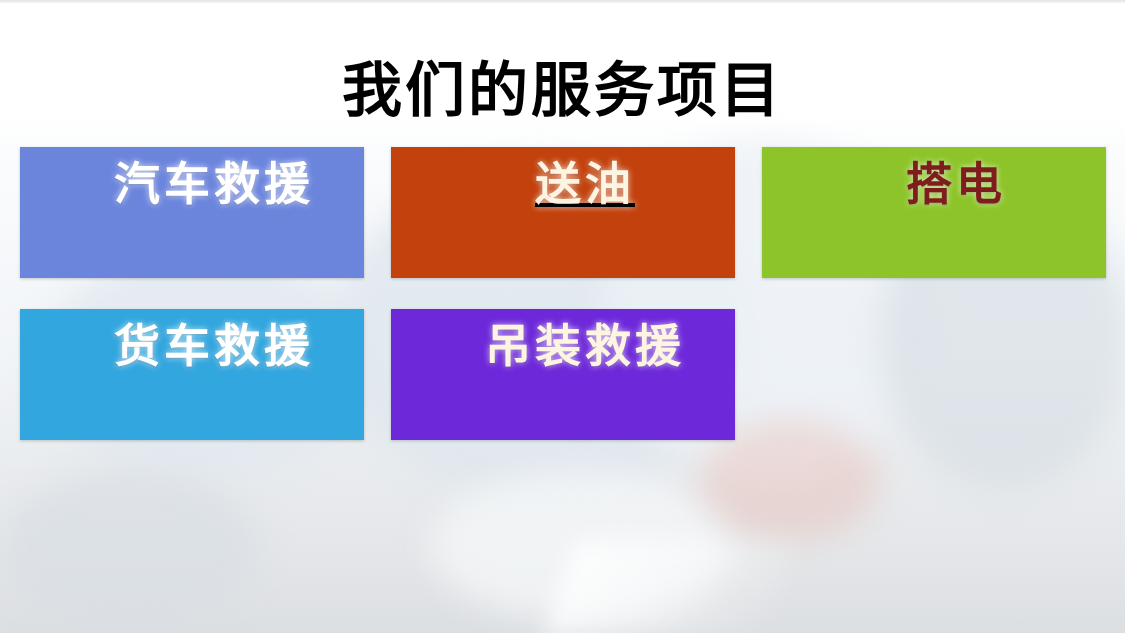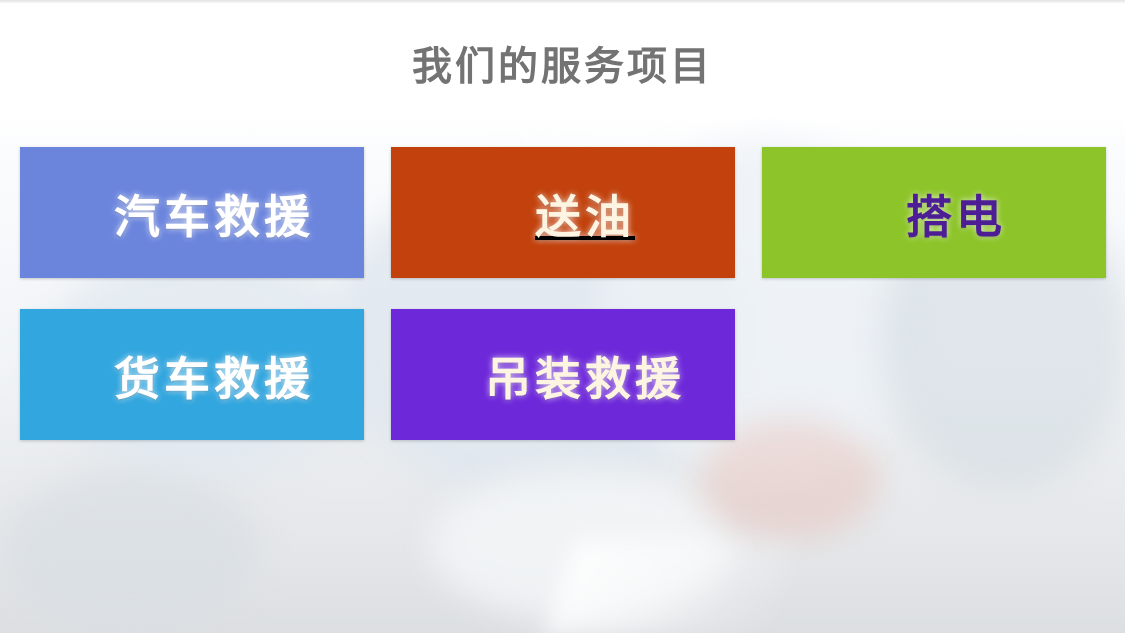--- a/index.html
+++ b/index.html
@@ -73,61 +73,60 @@
   .heading-wrap {
     position: absolute;
     z-index: 3;
     left: 0;
     top: 16px;
     width: 100%;
     text-align: center;
   }
   .heading {
     display: inline-block;
-    font-size: 40px;
+    font-size: 60px;
     line-height: 1.15;
     font-weight: 700;
-    color: #737373;
+    color: #000000;
     letter-spacing: 3px;
   }
 
   
   .grid {
     position: absolute;
     z-index: 2;
     left: 20px;
     top: 147px;
     width: 1082px;
     display: grid;
     grid-template-columns: repeat(3, 344px);
     grid-template-rows: repeat(3, 131px);
     column-gap: 27px;
     row-gap: 31px;
   }
   .tile {
     position: relative;
     display: flex;
-    align-items: center;
     justify-content: center;
     box-shadow: 0 1px 3px rgba(0,0,0,0.20);
     padding-left: 44px;
   }
   .tile-label {
     font-size: 46px;
     font-weight: 700;
     letter-spacing: 4px;
     color: #ffffff;
     text-shadow:
        0 0 6px rgba(255,255,255,0.75),
        0 1px 2px rgba(0,0,0,0.25);
     white-space: nowrap;
   }
   
   .tile[data-tone="warm"] .tile-label { color: #fdf4e2; }
-  .tile[data-tone="lime"] .tile-label { color: #4c1d95; }
+  .tile[data-tone="lime"] .tile-label { color: #7f1d1d; }
 </style>
 </head>
 <body>
 
 <div class="poster">
 
   <div class="bg-photo"></div>
   <div class="bg-blob blob-a"></div>
   <div class="bg-blob blob-b"></div>
   <div class="bg-blob blob-c"></div>

